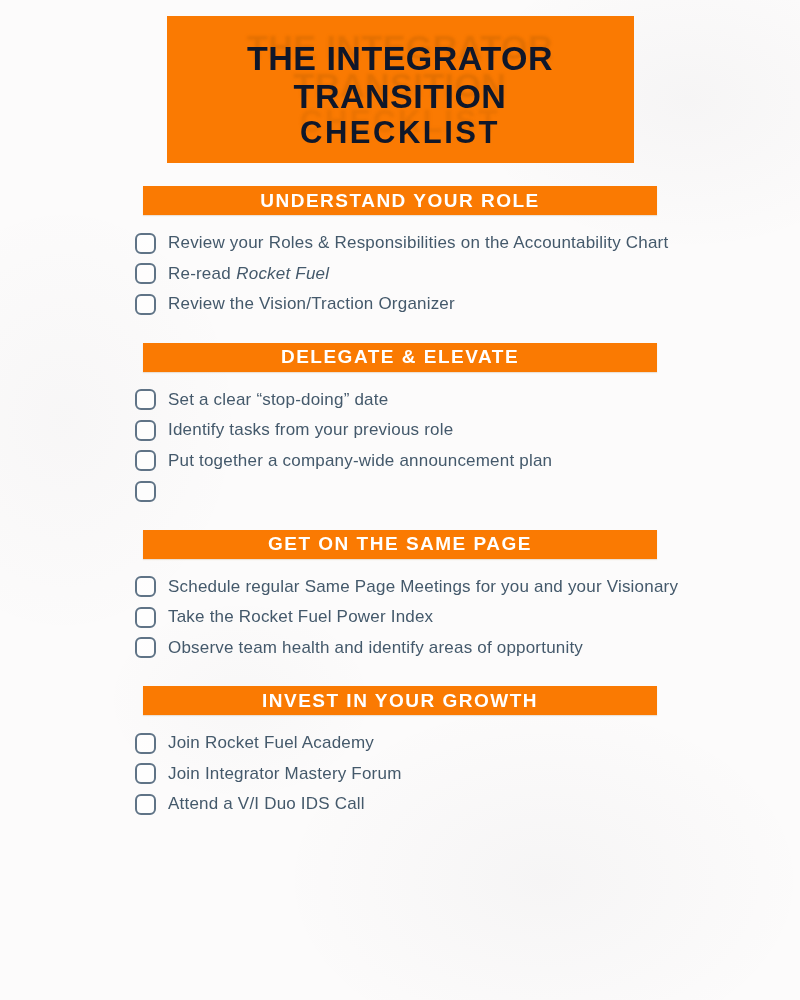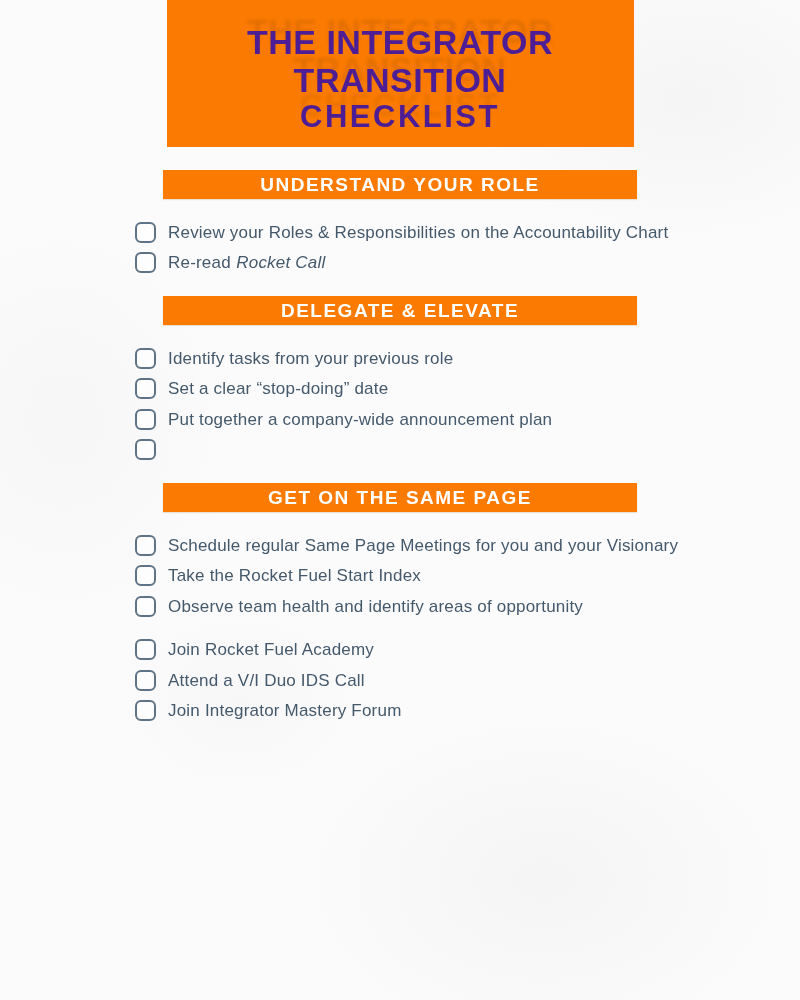--- a/index.html
+++ b/index.html
@@ -12,23 +12,23 @@
       radial-gradient(ellipse 380px 260px at 68% 88%, rgba(60,60,70,0.03), transparent 70%),
       radial-gradient(ellipse 200px 150px at 30% 70%, rgba(60,60,70,0.02), transparent 70%),
       #fcfbfb;
     overflow: hidden;
   }
   .page { width: 800px; height: 1000px; position: relative; }
 
   .title-banner {
     width: 467px;
     height: 147px;
-    margin: 0 auto;
+    margin: 16px auto;
     background: #fa7a02;
-    color: #4c1d95;
+    color: #0f172a;
     display: flex;
     flex-direction: column;
     align-items: center;
     justify-content: center;
     padding-top: 10px;
     text-align: center;
   }
   .title-bold {
     font-size: 34px;
     font-weight: bold;
@@ -39,40 +39,40 @@
   .title-light {
     font-size: 31px;
     font-weight: bold;
     letter-spacing: 2.5px;
     line-height: 1.15;
     text-shadow: 0 -11px 3px rgba(190, 95, 0, 0.25);
   }
 
   .section { width: 800px; }
   .section-bar {
-    width: 474px;
+    width: 514px;
     height: 29px;
     margin: 23px auto 0 auto;
     background: #fa7a02;
     color: #ffffff;
     font-size: 19px;
     font-weight: bold;
     letter-spacing: 1.5px;
     display: flex;
     align-items: center;
     justify-content: center;
     text-align: center;
     box-shadow: 0 1px 1px rgba(150, 80, 0, 0.15);
   }
   .section:first-of-type .section-bar { margin-top: 50px; }
 
   .items { margin: 13px 0 0 135px; }
   .row {
     display: flex;
-    align-items: flex-end;
+    align-items: center;
     height: 30.5px;
   }
   .checkbox {
     width: 21px;
     height: 21px;
     min-width: 21px;
     border: 2px solid #5f7386;
     border-radius: 6px;
     background: rgba(255,255,255,0.65);
     margin-right: 12px;
@@ -100,74 +100,79 @@
 
   <div class="section">
     <div class="section-bar">UNDERSTAND YOUR ROLE</div>
     <div class="items">
       <div class="row">
         <span class="checkbox"></span>
         <span class="item-text"><span>Review your Roles &amp; Responsibilities on the Accountability Chart</span></span>
       </div>
       <div class="row">
         <span class="checkbox"></span>
-        <span class="item-text"><span>Re-read</span><em>Rocket Call</em></span>
+        <span class="item-text"><span>Re-read</span><em>Rocket Fuel</em></span>
+      </div>
+      <div class="row">
+        <span class="checkbox"></span>
+        <span class="item-text"><span>Review the Vision/Traction Organizer</span></span>
       </div>
     </div>
   </div>
 
   <div class="section">
     <div class="section-bar">DELEGATE &amp; ELEVATE</div>
     <div class="items">
       <div class="row">
         <span class="checkbox"></span>
-        <span class="item-text"><span>Identify tasks from your previous role</span></span>
+        <span class="item-text"><span>Set a clear “stop-doing” date</span></span>
       </div>
       <div class="row">
         <span class="checkbox"></span>
-        <span class="item-text"><span>Set a clear “stop-doing” date</span></span>
+        <span class="item-text"><span>Identify tasks from your previous role</span></span>
       </div>
       <div class="row">
         <span class="checkbox"></span>
         <span class="item-text"><span>Put together a company-wide announcement plan</span></span>
       </div>
       <div class="row">
         <span class="checkbox"></span>
       </div>
     </div>
   </div>
 
   <div class="section">
     <div class="section-bar">GET ON THE SAME PAGE</div>
     <div class="items">
       <div class="row">
         <span class="checkbox"></span>
         <span class="item-text"><span>Schedule regular Same Page Meetings for you and your Visionary</span></span>
       </div>
       <div class="row">
         <span class="checkbox"></span>
-        <span class="item-text"><span>Take the Rocket Fuel Start Index</span></span>
+        <span class="item-text"><span>Take the Rocket Fuel Power Index</span></span>
       </div>
       <div class="row">
         <span class="checkbox"></span>
         <span class="item-text"><span>Observe team health and identify areas of opportunity</span></span>
       </div>
     </div>
   </div>
 
   <div class="section">
+    <div class="section-bar">INVEST IN YOUR GROWTH</div>
     <div class="items">
       <div class="row">
         <span class="checkbox"></span>
         <span class="item-text"><span>Join Rocket Fuel Academy</span></span>
       </div>
       <div class="row">
         <span class="checkbox"></span>
-        <span class="item-text"><span>Attend a V/I Duo IDS Call</span></span>
+        <span class="item-text"><span>Join Integrator Mastery Forum</span></span>
       </div>
       <div class="row">
         <span class="checkbox"></span>
-        <span class="item-text"><span>Join Integrator Mastery Forum</span></span>
+        <span class="item-text"><span>Attend a V/I Duo IDS Call</span></span>
       </div>
     </div>
   </div>
 
 </div>
 
 </body></html>

